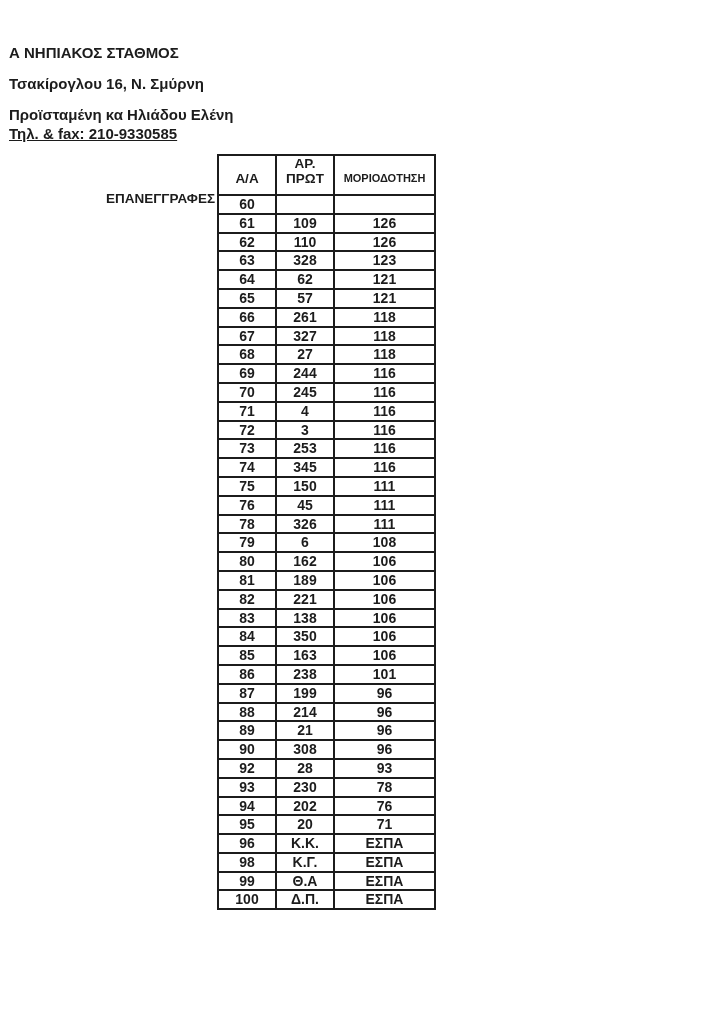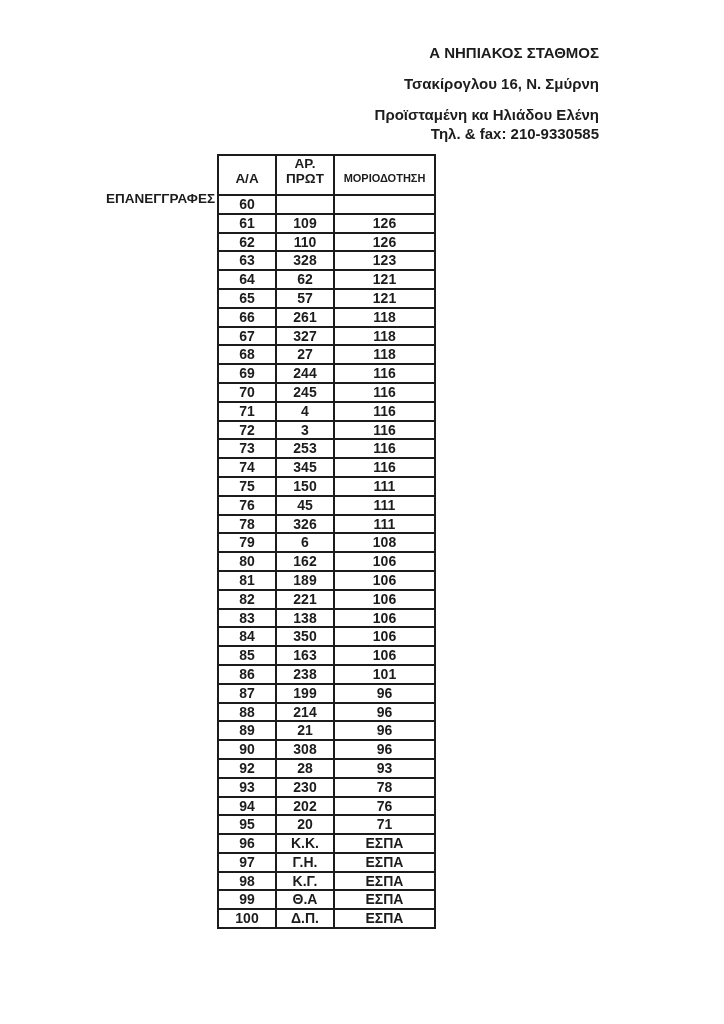--- a/index.html
+++ b/index.html
@@ -8,31 +8,31 @@
     width: 724px;
     height: 1024px;
     background: #ffffff;
     font-family: "Liberation Sans", "DejaVu Sans", sans-serif;
     font-weight: 700;
     color: #1c1c1c;
     overflow: hidden;
   }
   .doc-header-line {
     position: absolute;
-    left: 0;
+    left: 9px;
     width: 599px;
-    text-align: right;
+    text-align: left;
     font-size: 15px;
     line-height: 16px;
     white-space: nowrap;
   }
   #hline1 { top: 45px; }
   #hline2 { top: 76px; }
   #hline3 { top: 107px; }
-  #hline4 { top: 126px; }
+  #hline4 { top: 126px; text-decoration: underline; }
 
   .side-label {
     position: absolute;
     top: 191px;
     right: 509px;           
     font-size: 13.5px;
     line-height: 15px;
     white-space: nowrap;
     text-align: center;
   }
@@ -266,25 +266,20 @@
         <td>95</td>
         <td>20</td>
         <td>71</td>
       </tr>
       <tr>
         <td>96</td>
         <td>Κ.Κ.</td>
         <td>ΕΣΠΑ</td>
       </tr>
       <tr>
-        <td>97</td>
-        <td>Γ.Η.</td>
-        <td>ΕΣΠΑ</td>
-      </tr>
-      <tr>
         <td>98</td>
         <td>Κ.Γ.</td>
         <td>ΕΣΠΑ</td>
       </tr>
       <tr>
         <td>99</td>
         <td>Θ.Α</td>
         <td>ΕΣΠΑ</td>
       </tr>
       <tr>

